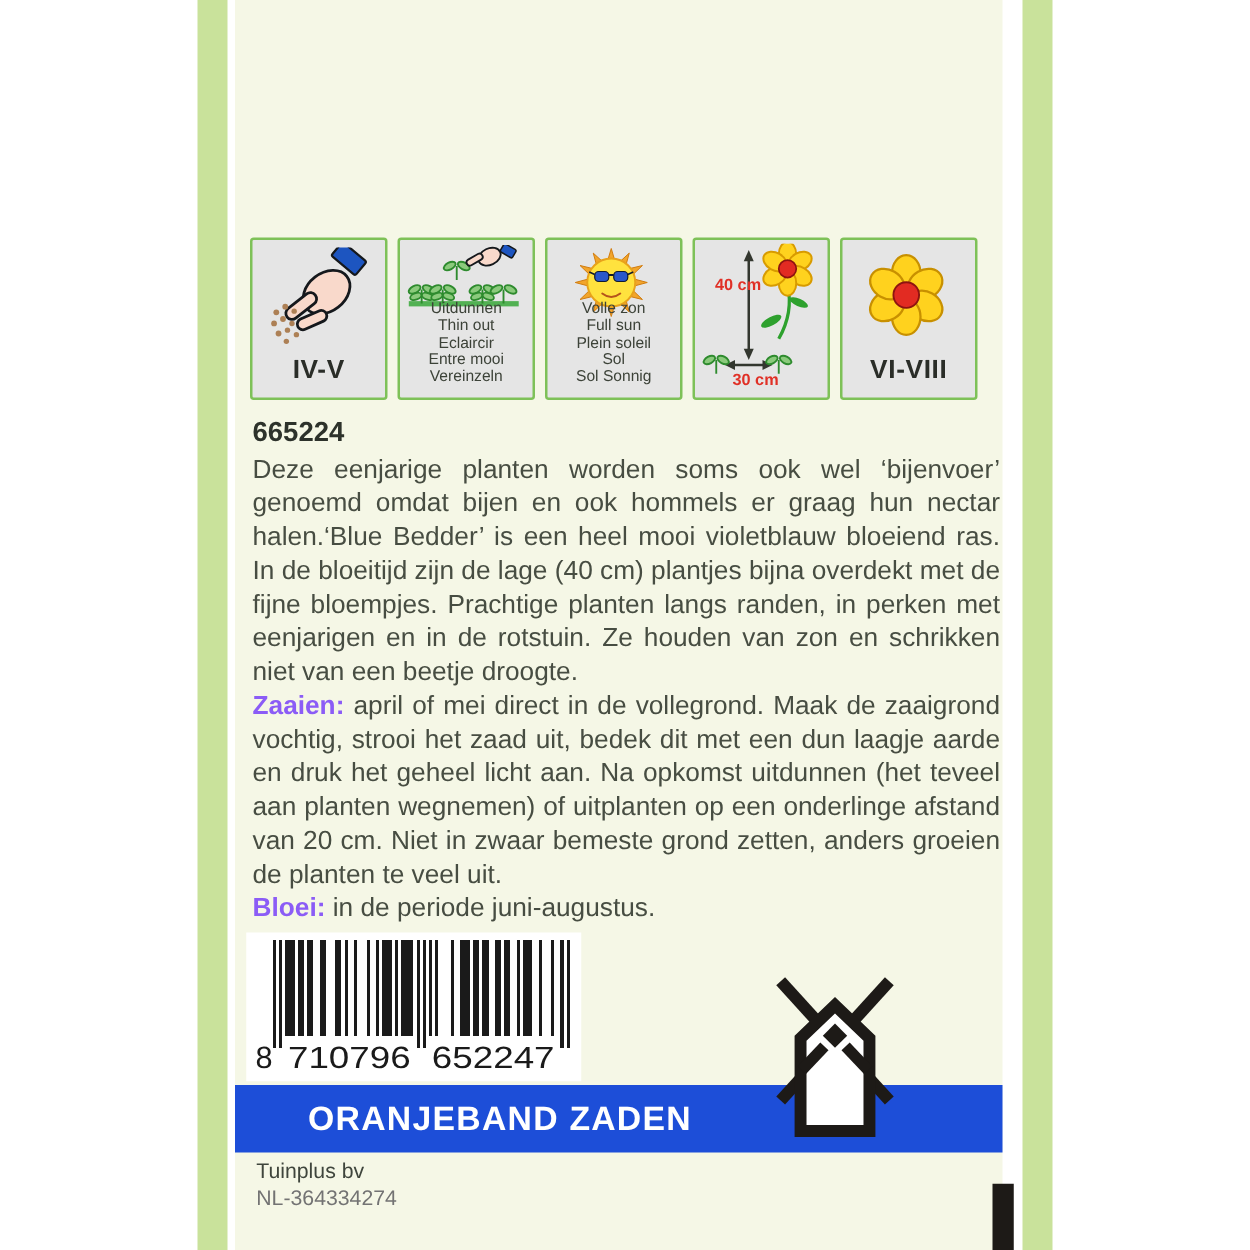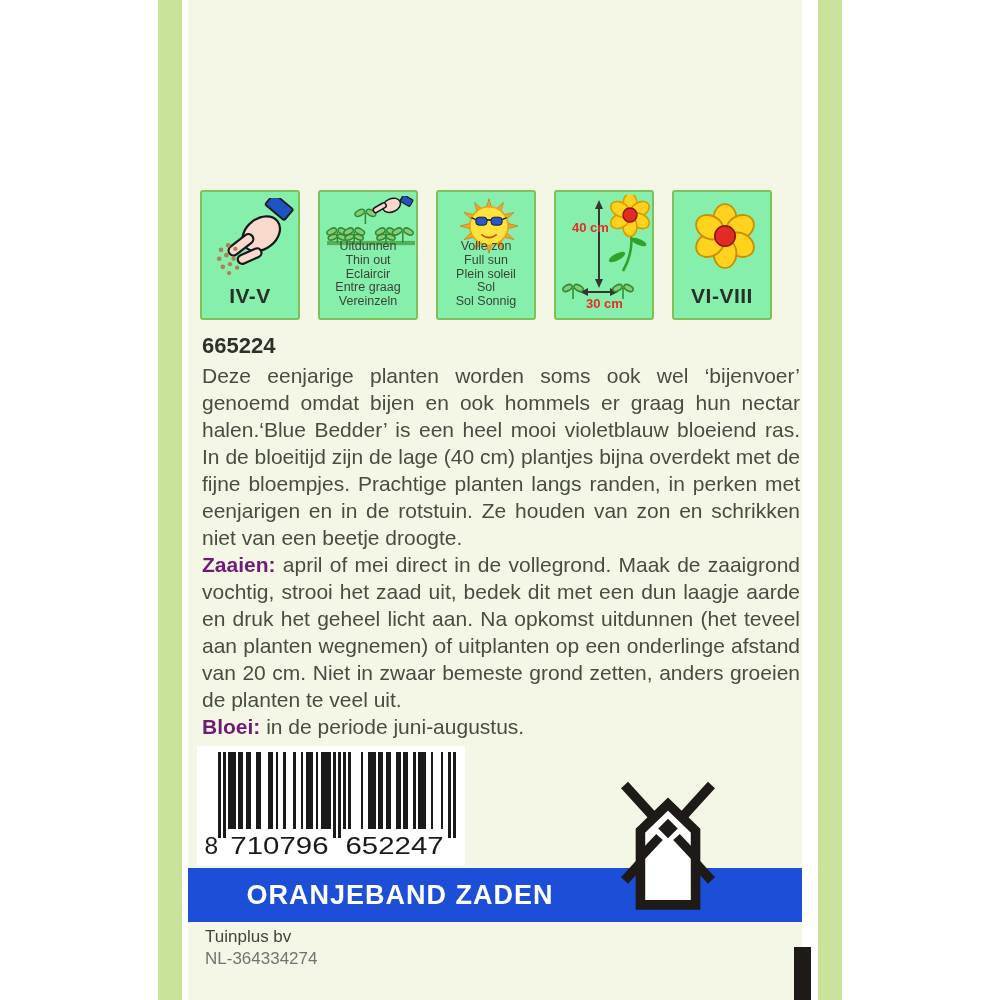--- a/index.html
+++ b/index.html
@@ -4,38 +4,38 @@
 <style>
   html,body{margin:0;padding:0;}
   body{width:1000px;height:1000px;background:#ffffff;position:relative;
        font-family:"Liberation Sans",sans-serif;overflow:hidden;}
   .abs{position:absolute;}
   #strip-left{left:158px;top:0;width:24px;height:1000px;background:#c9e29b;}
   #strip-right{left:818px;top:0;width:24px;height:1000px;background:#c9e29b;}
   #packet{left:188px;top:0;width:614px;height:1000px;background:#f5f7e6;}
 
   
-  .pict{position:absolute;top:190px;width:100px;height:130px;background:#86efac;
+  .pict{position:absolute;top:190px;width:110px;height:130px;background:#e5e5e5;
         border:2px solid #7ec158;border-radius:3px;box-sizing:border-box;}
   .pict .labels{position:absolute;left:0;right:0;bottom:9px;text-align:center;
         font-size:12.5px;line-height:13.8px;color:#3c4238;}
   .pict .roman{position:absolute;left:0;right:0;bottom:10px;text-align:center;
         font-size:21px;font-weight:700;color:#2a2d28;letter-spacing:.5px;}
   .redcm{position:absolute;font-size:13px;font-weight:700;color:#e03026;}
 
   
   #title-row{left:202px;top:333px;width:598px;display:flex;justify-content:space-between;align-items:baseline;}
   #page-title{font-size:22.5px;font-weight:700;color:#2d322b;}
   #article-number{font-size:22px;font-weight:700;color:#2d322b;}
 
   
   #copy{left:202px;top:362px;width:598px;color:#474d42;font-size:21px;line-height:27px;
         text-align:justify;}
   #copy p{margin:0;}
-  .lead{font-weight:700;color:#701a75;}
+  .lead{font-weight:700;color:#8b5cf6;}
 
   
   #barcode-box{left:197px;top:746px;width:268px;height:119px;background:#ffffff;}
   #barcode-box svg{position:absolute;left:7px;top:6px;}
 
   
   #banner{left:188px;top:868px;width:614px;height:54px;background:#1d4ed8;
           display:flex;align-items:center;justify-content:center;}
   #banner span{color:#ffffff;font-weight:700;font-size:27px;letter-spacing:1px;
           margin-right:190px;white-space:nowrap;}
@@ -118,21 +118,21 @@
     <g>
       <rect x="82" y="1" width="12" height="8" rx="1.5" transform="rotate(30 88 5)" fill="#1d55c0" stroke="#15181c" stroke-width="1.3"></rect>
       <ellipse cx="72" cy="10" rx="10" ry="7" transform="rotate(-25 72 10)" fill="#f9d9cb" stroke="#15181c" stroke-width="1.6"></ellipse>
       <rect x="52" y="10" width="15" height="5.5" rx="2.7" transform="rotate(-30 59 13)" fill="#f9d9cb" stroke="#15181c" stroke-width="1.6"></rect>
     </g>
   </svg>
   <div class="labels">
     <div>Uitdunnen</div>
     <div>Thin out</div>
     <div>Eclaircir</div>
-    <div>Entre graag</div>
+    <div>Entre mooi</div>
     <div>Vereinzeln</div>
   </div>
 </div>
 
 <div class="pict" style="left:436px;">
   <svg class="abs" style="left:11px;top:2px;" width="80" height="64" viewBox="0 0 100 80">
     <polygon fill="#f2a52b" stroke="#d07c10" stroke-width="1" points="86,40 68.4,44.7 81.2,57 63.4,52.7 68,69.4 54.9,57.4 50,74 45.1,57.4 32,69.4 36.6,52.7 18.8,57 31.6,44.7 14,40 31.6,35.3 18.8,23 36.6,27.3 32,10.6 45.1,22.6 50,6 54.9,22.6 68,10.6 63.4,27.3 81.2,23 68.4,35.3"></polygon>
     <circle cx="50" cy="40" r="24" fill="#ffe23e" stroke="#e8a21b" stroke-width="2"></circle>
     <rect x="33.5" y="29" width="14" height="10" rx="4" fill="#2a57c8" stroke="#101a2e" stroke-width="1.2"></rect>
     <rect x="52.5" y="29" width="14" height="10" rx="4" fill="#2a57c8" stroke="#101a2e" stroke-width="1.2"></rect>

